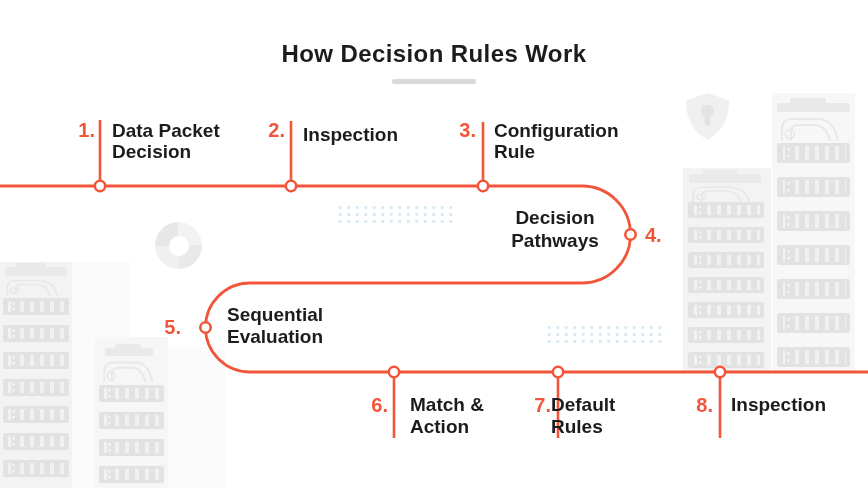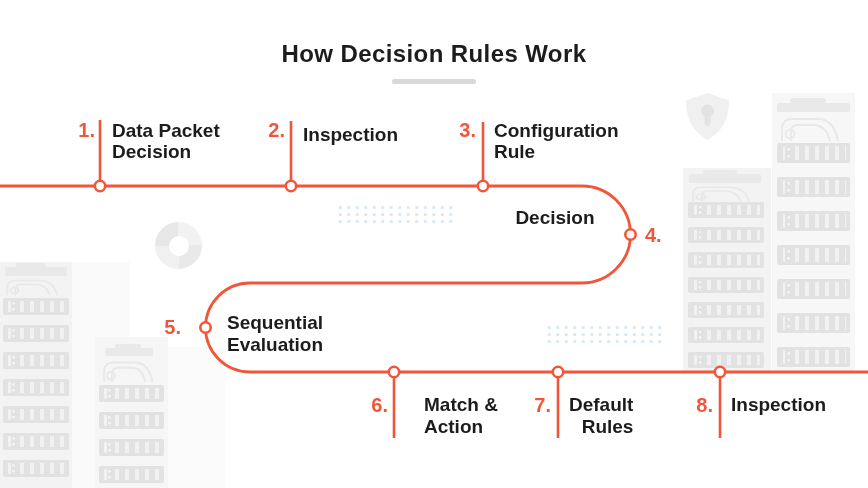--- a/index.html
+++ b/index.html
@@ -190,36 +190,37 @@
 
   <div class="abs step-num" style="right:392px; top:119px;">3.</div>
   <div class="abs step-label" style="left:494px; top:120px;">
     <span>Configuration</span>
     <span>Rule</span>
   </div>
 
   <div class="abs step-num" style="left:645px; top:224px;">4.</div>
   <div class="abs step-label center" style="left:500px; top:206px; width:110px; line-height:23px;">
     <span>Decision</span>
+    <span>Pathways</span>
   </div>
 
   <div class="abs step-num" style="right:687px; top:316px;">5.</div>
-  <div class="abs step-label" style="left:227px; top:304px; line-height:22px;margin-top:8px;">
+  <div class="abs step-label" style="left:227px; top:304px; line-height:22px;">
     <span>Sequential</span>
     <span>Evaluation</span>
   </div>
 
   <div class="abs step-num" style="right:480px; top:394px;">6.</div>
-  <div class="abs step-label" style="left:424px; top:394px; line-height:22px;">
+  <div class="abs step-label" style="left:410px; top:394px; line-height:22px;">
     <span>Match &amp;</span>
     <span>Action</span>
   </div>
 
   <div class="abs step-num" style="right:317px; top:394px;">7.</div>
-  <div class="abs step-label" style="left:569px; top:394px; line-height:22px;text-align:right;">
+  <div class="abs step-label" style="left:551px; top:394px; line-height:22px;">
     <span>Default</span>
     <span>Rules</span>
   </div>
 
   <div class="abs step-num" style="right:155px; top:394px;">8.</div>
   <div class="abs step-label" style="left:731px; top:394px; line-height:22px;">
     <span>Inspection</span>
   </div>
 
 </div>

